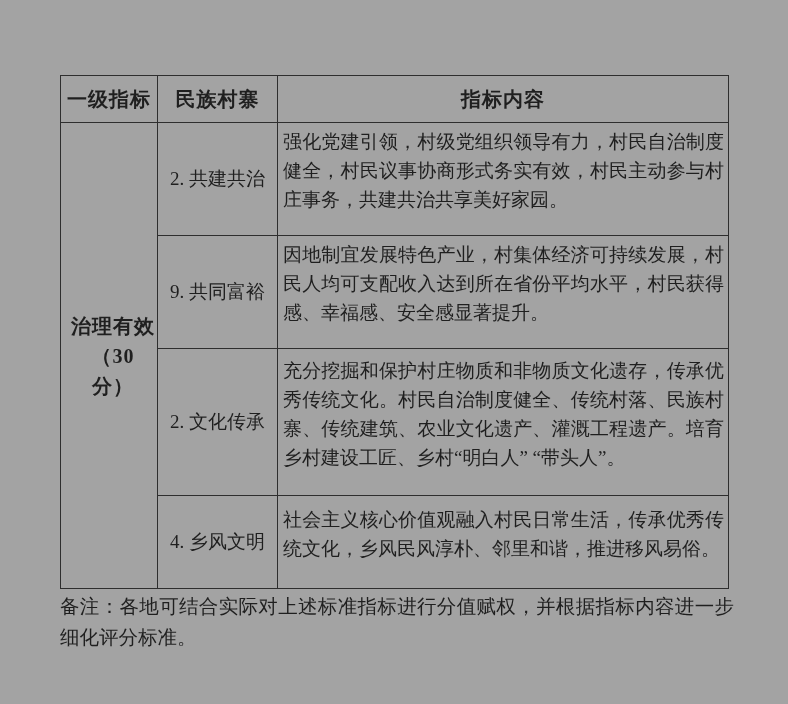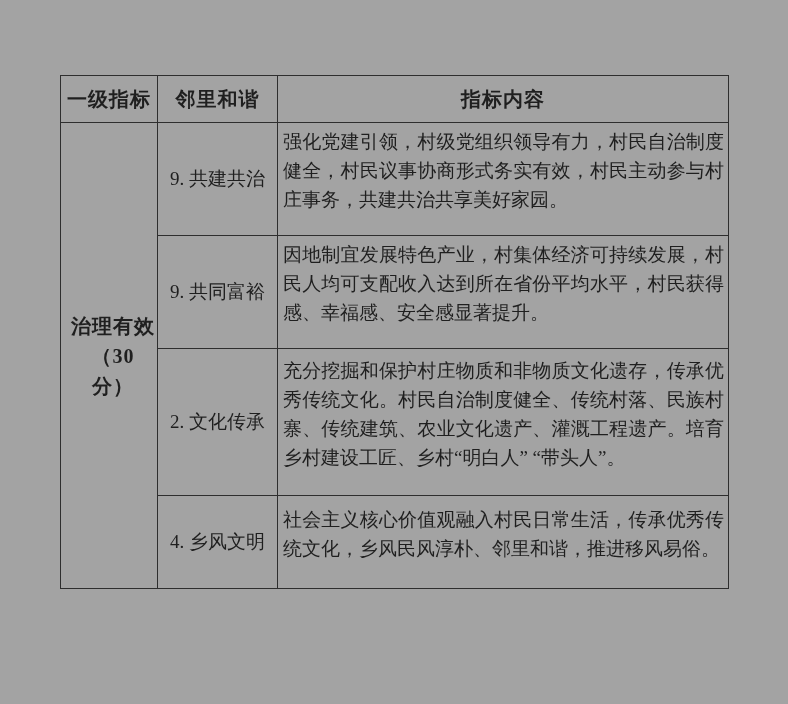--- a/index.html
+++ b/index.html
@@ -75,42 +75,43 @@
 
   <table class="indicator-table">
     <colgroup>
         <col class="c1">
         <col class="c2">
         <col class="c3">
       </colgroup>
     <thead>
       <tr>
         <th>一级指标</th>
-        <th>邻里和谐</th>
+        <th>民族村寨</th>
         <th>指标内容</th>
       </tr>
     </thead>
     <tbody>
       <tr class="row-1">
         <td class="primary-cell" rowspan="4">
           <div>治理有效</div>
           <div>（30 分）</div>
         </td>
-        <td class="sub-cell">9. 共建共治</td>
+        <td class="sub-cell">2. 共建共治</td>
         <td class="content-cell">强化党建引领，村级党组织领导有力，村民自治制度健全，村民议事协商形式务实有效，村民主动参与村庄事务，共建共治共享美好家园。</td>
       </tr>
       <tr class="row-2">
         <td class="sub-cell">9. 共同富裕</td>
         <td class="content-cell">因地制宜发展特色产业，村集体经济可持续发展，村民人均可支配收入达到所在省份平均水平，村民获得感、幸福感、安全感显著提升。</td>
       </tr>
       <tr class="row-3">
         <td class="sub-cell">2. 文化传承</td>
         <td class="content-cell">充分挖掘和保护村庄物质和非物质文化遗存，传承优秀传统文化。村民自治制度健全、传统村落、民族村寨、传统建筑、农业文化遗产、灌溉工程遗产。培育乡村建设工匠、乡村“明白人” “带头人”。</td>
       </tr>
       <tr class="row-4">
         <td class="sub-cell">4. 乡风文明</td>
         <td class="content-cell">社会主义核心价值观融入村民日常生活，传承优秀传统文化，乡风民风淳朴、邻里和谐，推进移风易俗。</td>
       </tr>
     </tbody>
   </table>
 
+  <div class="note">备注：各地可结合实际对上述标准指标进行分值赋权，并根据指标内容进一步细化评分标准。</div>
 
 </div>
 
 </body></html>

